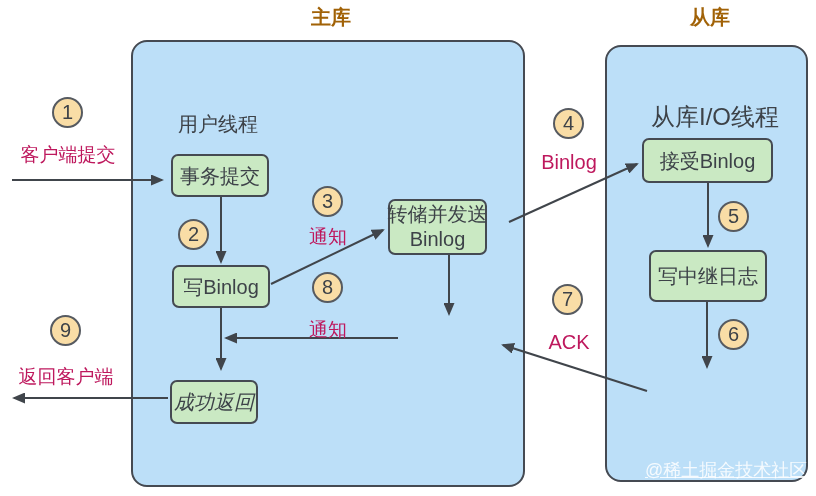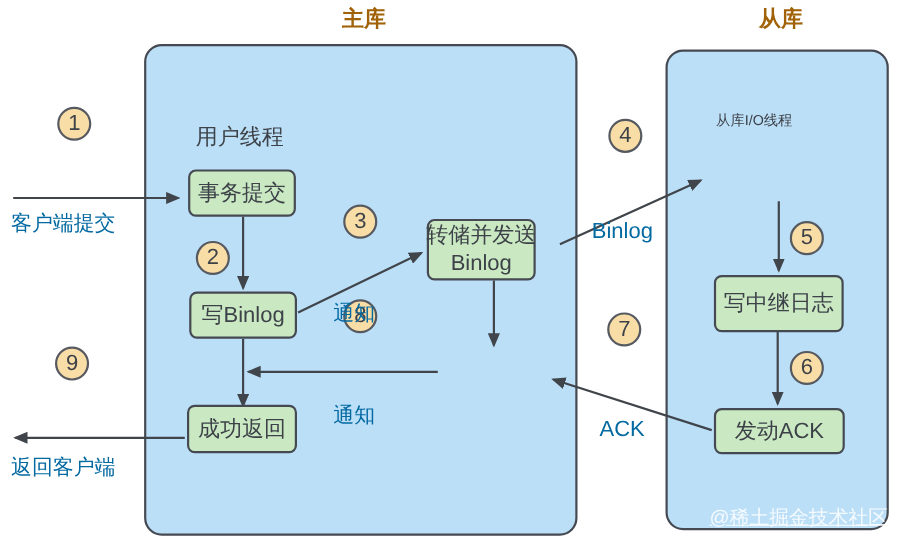--- a/index.html
+++ b/index.html
@@ -18,21 +18,21 @@
     position:absolute;background:#CAE9C3;border:2px solid #454A52;border-radius:7px;
     box-sizing:border-box;display:flex;flex-direction:column;align-items:center;justify-content:center;
     font-size:20px;line-height:26px;color:#3D4248;text-align:center;white-space:nowrap;
   }
   .badge{
     position:absolute;width:31px;height:31px;background:#F9DDA6;border:2px solid #565A60;
     border-radius:50%;box-sizing:border-box;display:flex;align-items:center;justify-content:center;
     font-size:20px;color:#3D4248;
   }
   .lbl{
-    position:absolute;font-size:19px;color:#0369a1;white-space:nowrap;margin-top:48px;
+    position:absolute;font-size:19px;color:#be185d;text-align:center;white-space:nowrap;
   }
   .thread-lbl{
     position:absolute;font-size:20px;color:#3D4248;white-space:nowrap;
   }
   .watermark{
     position:absolute;font-size:18px;color:rgba(255,255,255,0.85);text-align:right;white-space:nowrap;
   }
   svg.arrows{position:absolute;left:0;top:0;pointer-events:none;}
   svg.arrows line{stroke:#40454B;stroke-width:2;}
 </style>
@@ -41,21 +41,21 @@
 
 <div id="stage">
 
   <div class="panel" style="left:131px;top:40px;width:394px;height:447px;"></div>
   <div class="panel" style="left:605px;top:45px;width:203px;height:437px;"></div>
 
   <div class="title" style="left:291px;top:4px;width:80px;">主库</div>
   <div class="title" style="left:670px;top:4px;width:80px;">从库</div>
 
   <div class="thread-lbl" style="left:178px;top:111px;">用户线程</div>
-  <div class="thread-lbl" style="left:651px;top:101px;font-size:13px;">从库I/O线程</div>
+  <div class="thread-lbl" style="left:651px;top:101px;font-size:24px;">从库I/O线程</div>
 
   <svg class="arrows" width="816" height="496" viewBox="0 0 816 496">
     <defs>
       <marker id="ah" markerWidth="13" markerHeight="11" refX="11" refY="5.5" orient="auto" markerUnits="userSpaceOnUse">
         <path d="M0,0 L13,5.5 L0,11 z" fill="#40454B"></path>
       </marker>
     </defs>
     <line x1="12" y1="180" x2="162" y2="180" marker-end="url(#ah)"></line>
     <line x1="221" y1="197" x2="221" y2="262" marker-end="url(#ah)"></line>
     <line x1="271" y1="284" x2="383" y2="230" marker-end="url(#ah)"></line>
@@ -68,24 +68,24 @@
     <line x1="707" y1="294" x2="707" y2="367" marker-end="url(#ah)"></line>
     <line x1="647" y1="391" x2="503" y2="345" marker-end="url(#ah)"></line>
   </svg>
 
   <div class="node" style="left:171px;top:154px;width:98px;height:43px;">事务提交</div>
   <div class="node" style="left:172px;top:265px;width:98px;height:43px;">写Binlog</div>
   <div class="node" style="left:388px;top:199px;width:99px;height:56px;line-height:25px;">
     <span>转储并发送</span>
     <span>Binlog</span>
   </div>
-  <div class="node" style="left:170px;top:368px;width:100px;height:44px;">成功返回</div>
+  <div class="node" style="left:170px;top:380px;width:88px;height:44px;font-style:italic;">成功返回</div>
 
+  <div class="node" style="left:642px;top:138px;width:131px;height:45px;">接受Binlog</div>
   <div class="node" style="left:649px;top:250px;width:118px;height:52px;">写中继日志</div>
-  <div class="node" style="left:649px;top:371px;width:119px;height:42px;">发动ACK</div>
 
   <div class="badge" style="left:52px;top:97px;">1</div>
   <div class="badge" style="left:178px;top:219px;">2</div>
   <div class="badge" style="left:312px;top:186px;">3</div>
   <div class="badge" style="left:553px;top:108px;">4</div>
   <div class="badge" style="left:718px;top:201px;">5</div>
   <div class="badge" style="left:718px;top:319px;">6</div>
   <div class="badge" style="left:552px;top:284px;">7</div>
   <div class="badge" style="left:312px;top:272px;">8</div>
   <div class="badge" style="left:50px;top:315px;">9</div>

